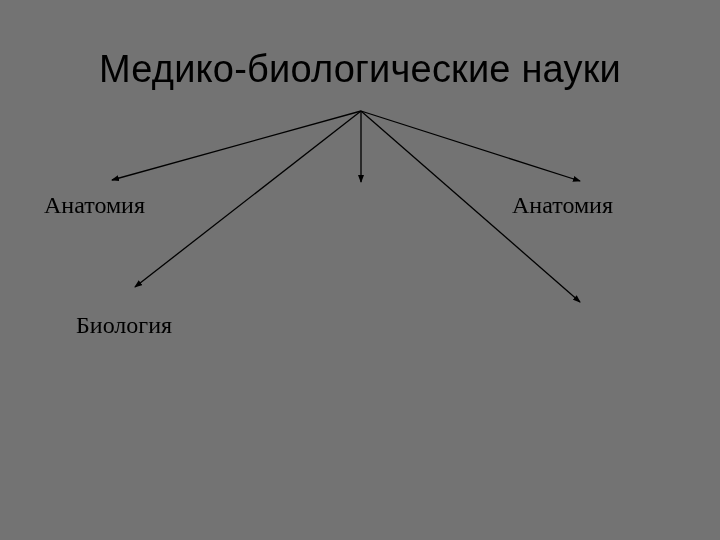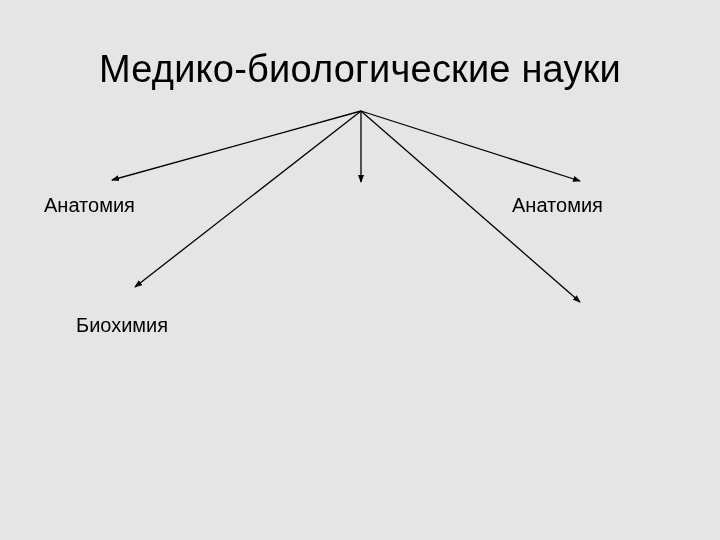--- a/index.html
+++ b/index.html
@@ -12,38 +12,39 @@
       height: 540px;
       position: relative;
       overflow: hidden;
       font-family: "Liberation Sans", "DejaVu Sans", sans-serif;
       color: #000000;
     }
     .slide {
       position: absolute;
       left: 0; top: 0;
       width: 720px; height: 540px;
-      background: #e5e5e5;
+      background: #737373;
     }
     .title {
       position: absolute;
       left: 0;
       top: 44px;
       width: 720px;
       text-align: center;
       font-size: 38px;
       line-height: 50px;
       letter-spacing: 0.2px;
       white-space: nowrap;
     }
     .node {
       position: absolute;
-      font-size: 20px;
+      font-size: 24px;
       line-height: 32px;
       white-space: nowrap;
+      font-family: Liberation Serif, serif;
     }
     #node-anatomy { left: 44px;  top: 189px; }
     #node-physiology { left: 278px; top: 189px; }
     #node-biochemistry { left: 512px; top: 189px; }
     #node-hygiene { left: 76px; top: 309px; }
     #node-biology { left: 512px; top: 314px; }
     svg.arrows {
       position: absolute;
       left: 0; top: 0;
       width: 720px; height: 540px;
@@ -65,15 +66,15 @@
     </defs>
     <line x1="361" y1="111" x2="112" y2="180" stroke="#000" stroke-width="1.3" marker-end="url(#arrowhead)"></line>
     <line x1="361" y1="111" x2="135" y2="287" stroke="#000" stroke-width="1.3" marker-end="url(#arrowhead)"></line>
     <line x1="361" y1="111" x2="361" y2="182" stroke="#000" stroke-width="1.3" marker-end="url(#arrowhead)"></line>
     <line x1="361" y1="111" x2="580" y2="302" stroke="#000" stroke-width="1.3" marker-end="url(#arrowhead)"></line>
     <line x1="361" y1="111" x2="580" y2="181" stroke="#000" stroke-width="1.3" marker-end="url(#arrowhead)"></line>
   </svg>
 
   <div class="node" id="node-anatomy">Анатомия</div>
   <div class="node" id="node-biochemistry">Анатомия</div>
-  <div class="node" id="node-hygiene">Биохимия</div>
+  <div class="node" id="node-hygiene">Биология</div>
 
 </div>
 
 </body></html>

